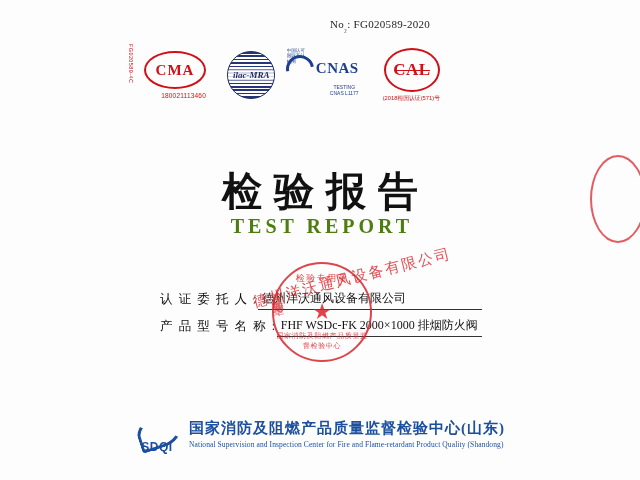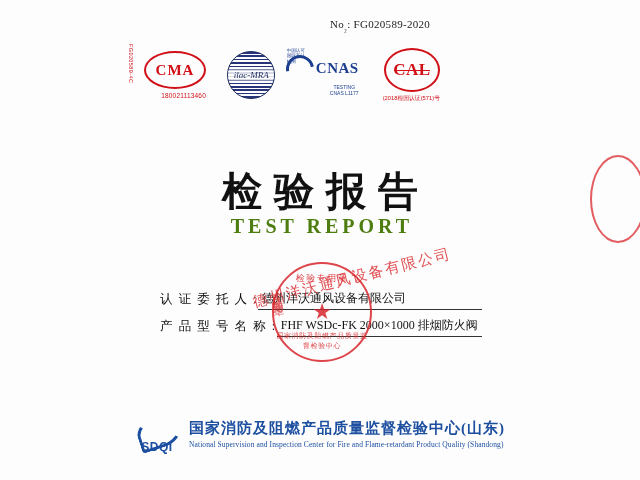--- a/index.html
+++ b/index.html
@@ -97,21 +97,21 @@
     overflow: hidden;
     background:
       repeating-linear-gradient(to bottom, #27347a 0 1.6px, #ffffff 1.6px 3.4px);
   }
   .ilac-text {
     position: absolute;
     top: 50%; left: 0; right: 0;
     transform: translateY(-50%);
     text-align: center;
     font-size: 9px;
-    font-weight: normal;
+    font-weight: bold;
     font-style: italic;
     color: #1b2a5e;
     background: rgba(255,255,255,.82);
     line-height: 11px;
     font-family: "Liberation Serif", serif;
   }
 
   
   .cnas-wrap { width: 74px; }
   .cnas-mark {

